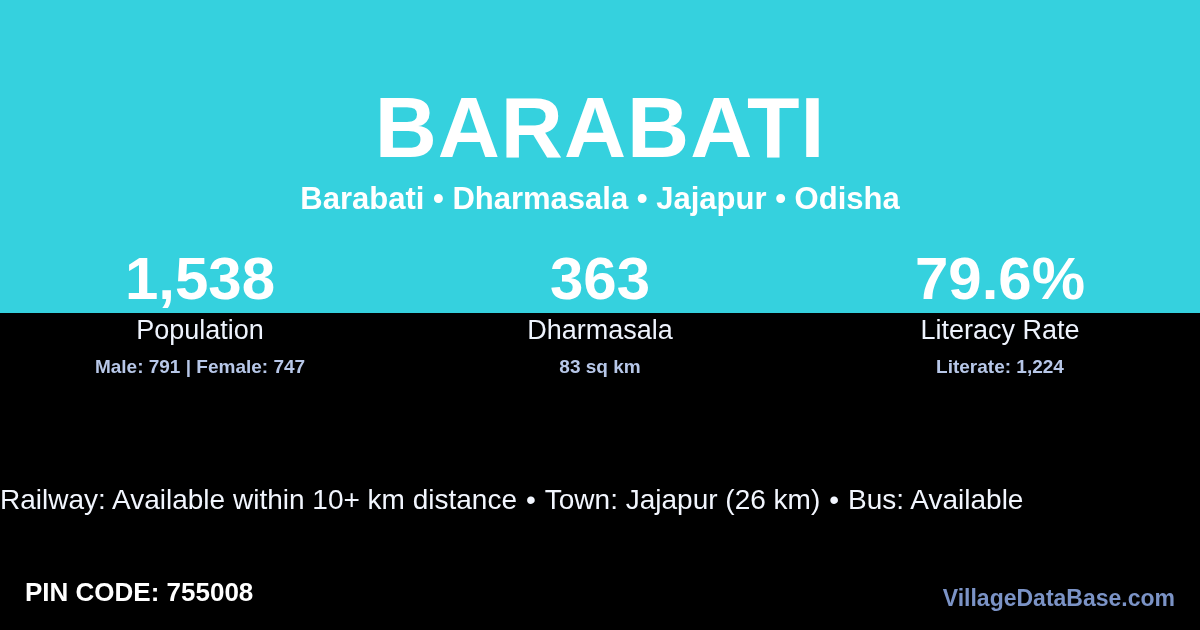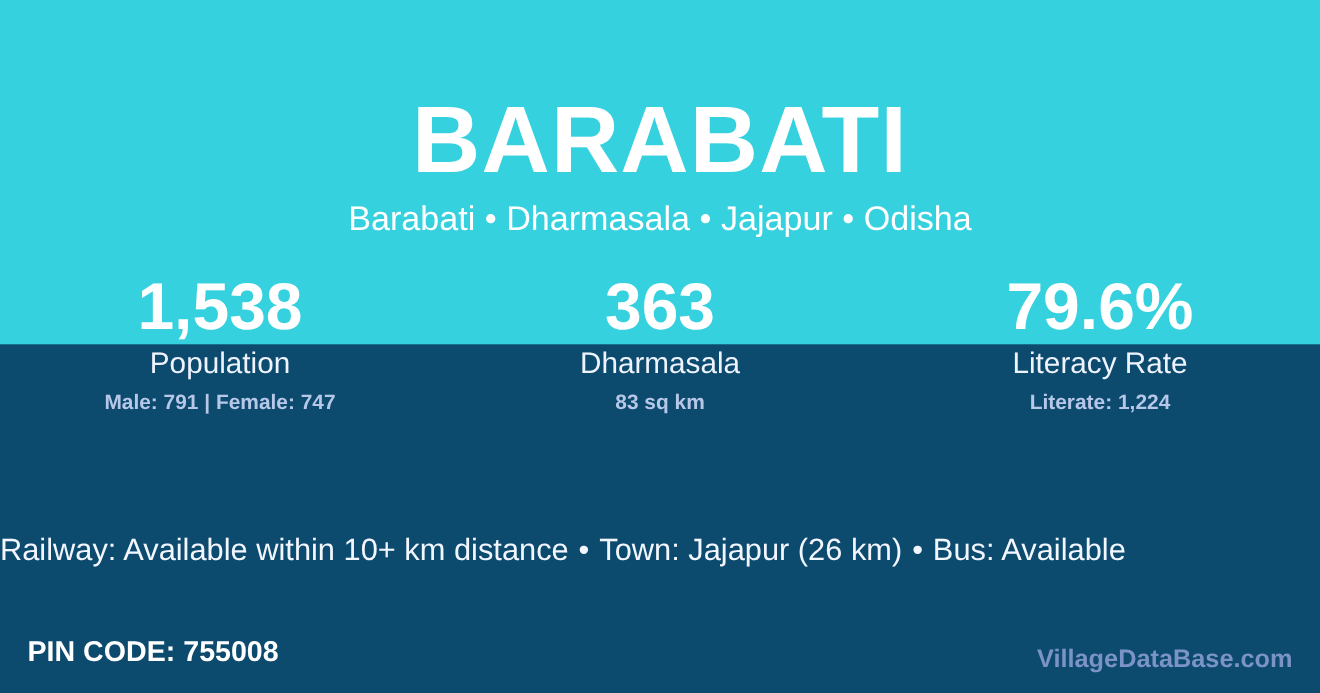--- a/index.html
+++ b/index.html
@@ -10,21 +10,21 @@
     width: 1200px;
     height: 630px;
     overflow: hidden;
     font-family: "Liberation Sans", sans-serif;
     background: #2b55b5;
   }
   .card {
     position: relative;
     width: 1200px;
     height: 630px;
-    background: #0c4a6e;
+    background: #000000;
   }
   
   .hero-band {
     position: absolute;
     left: 0;
     top: 0;
     width: 1200px;
     height: 313px;
     background: #35d1de;
   }
@@ -42,21 +42,21 @@
     white-space: nowrap;
   }
   .village-location {
     position: absolute;
     left: 0;
     top: 180px;
     width: 1200px;
     text-align: center;
     font-size: 31px;
     line-height: 38px;
-    font-weight: 400;
+    font-weight: 700;
     color: #ffffff;
     white-space: nowrap;
   }
   
   .stats-row {
     position: absolute;
     left: 0;
     top: 246px;
     width: 1200px;
     display: flex;

